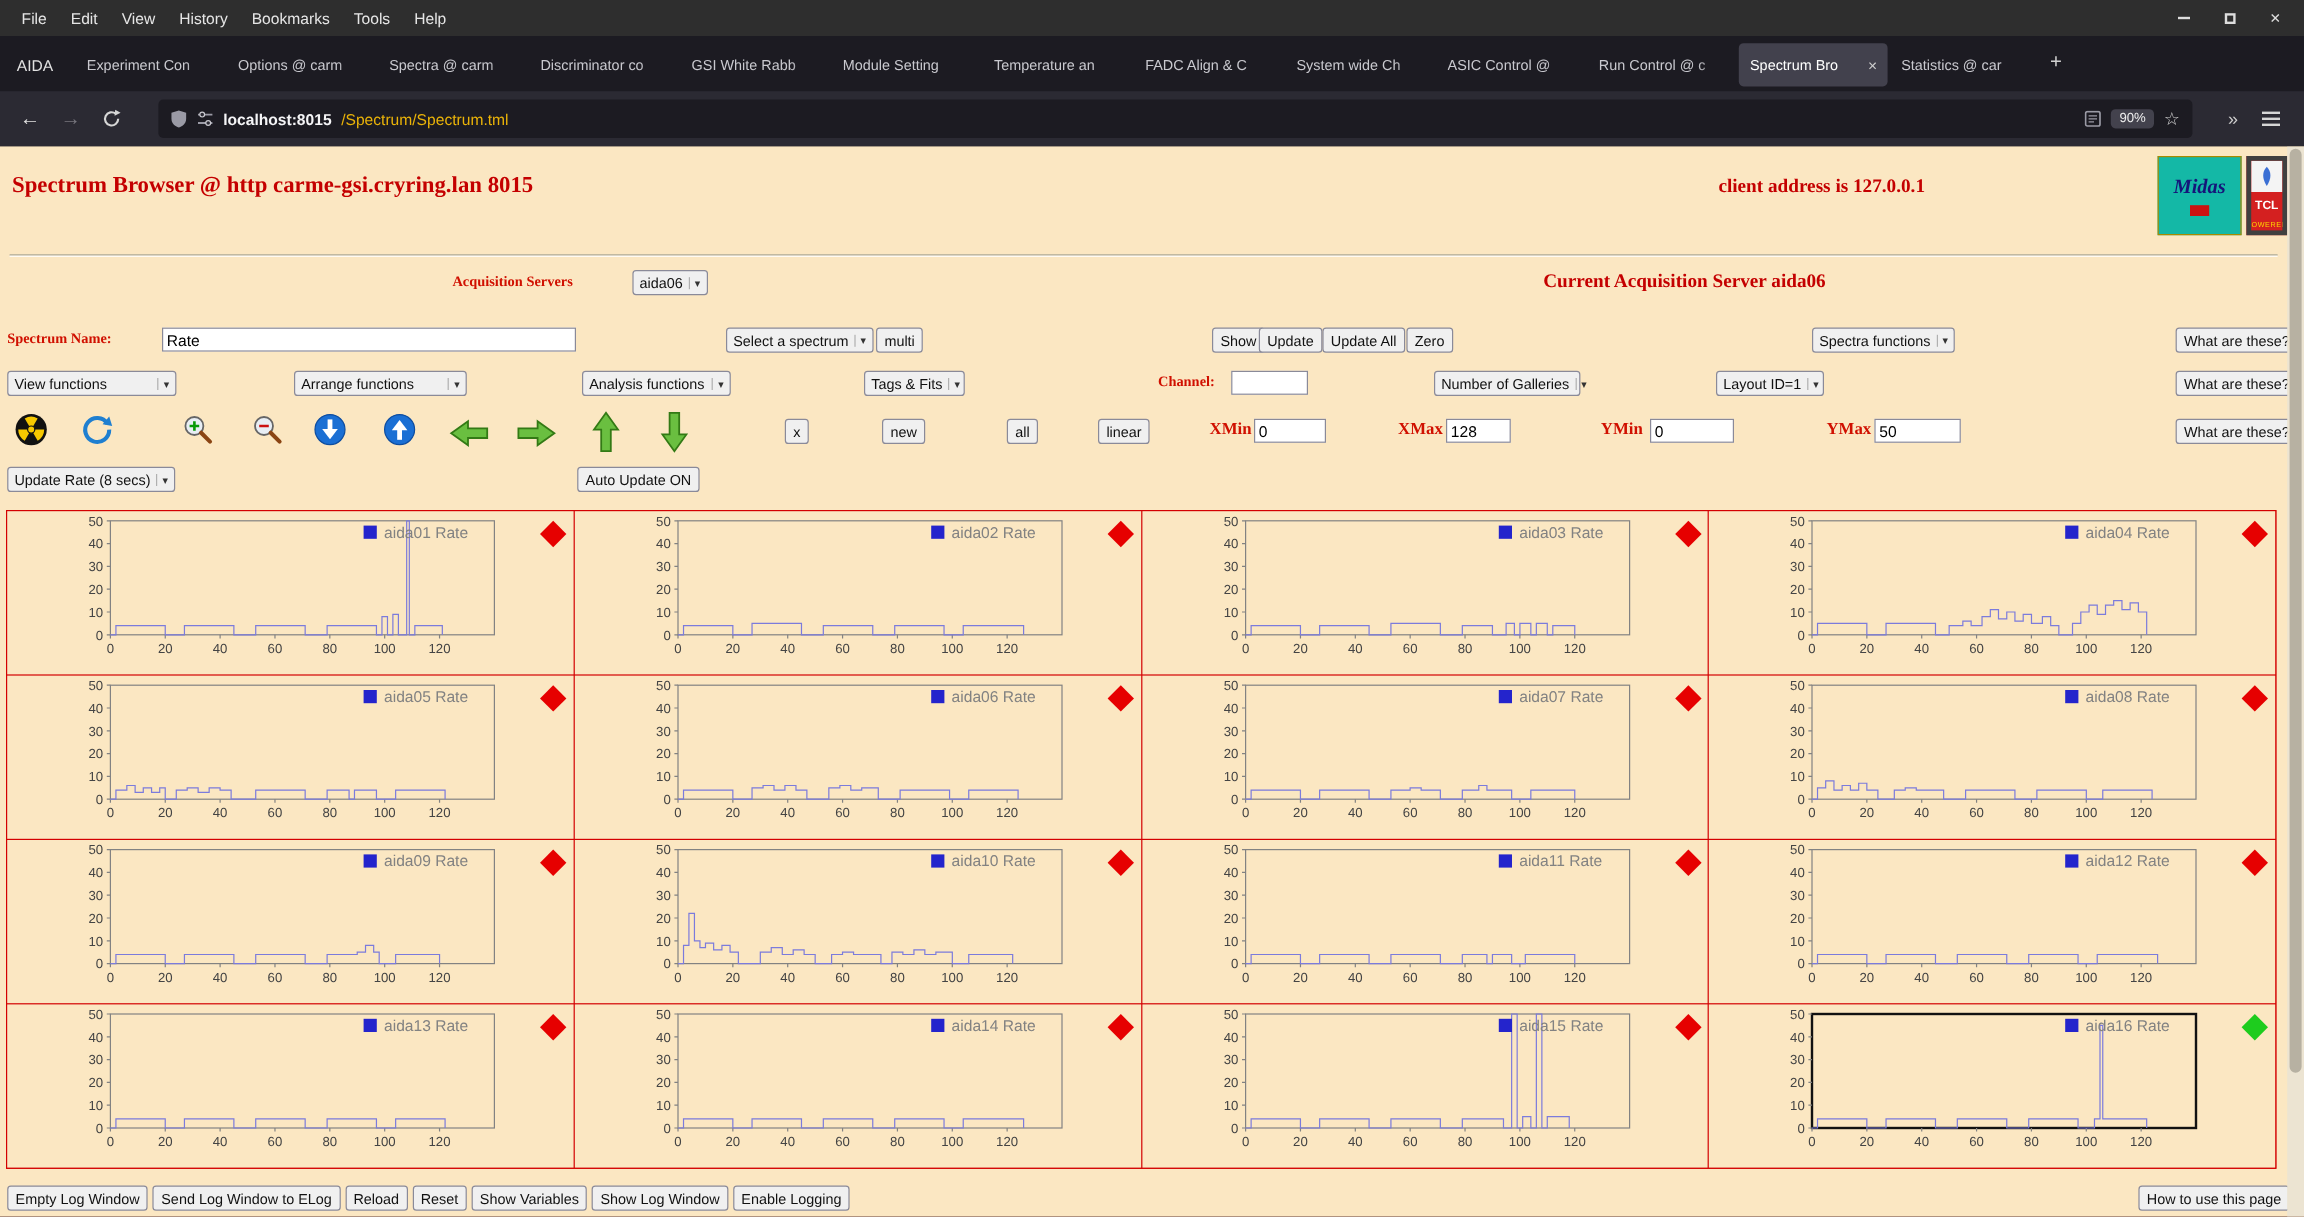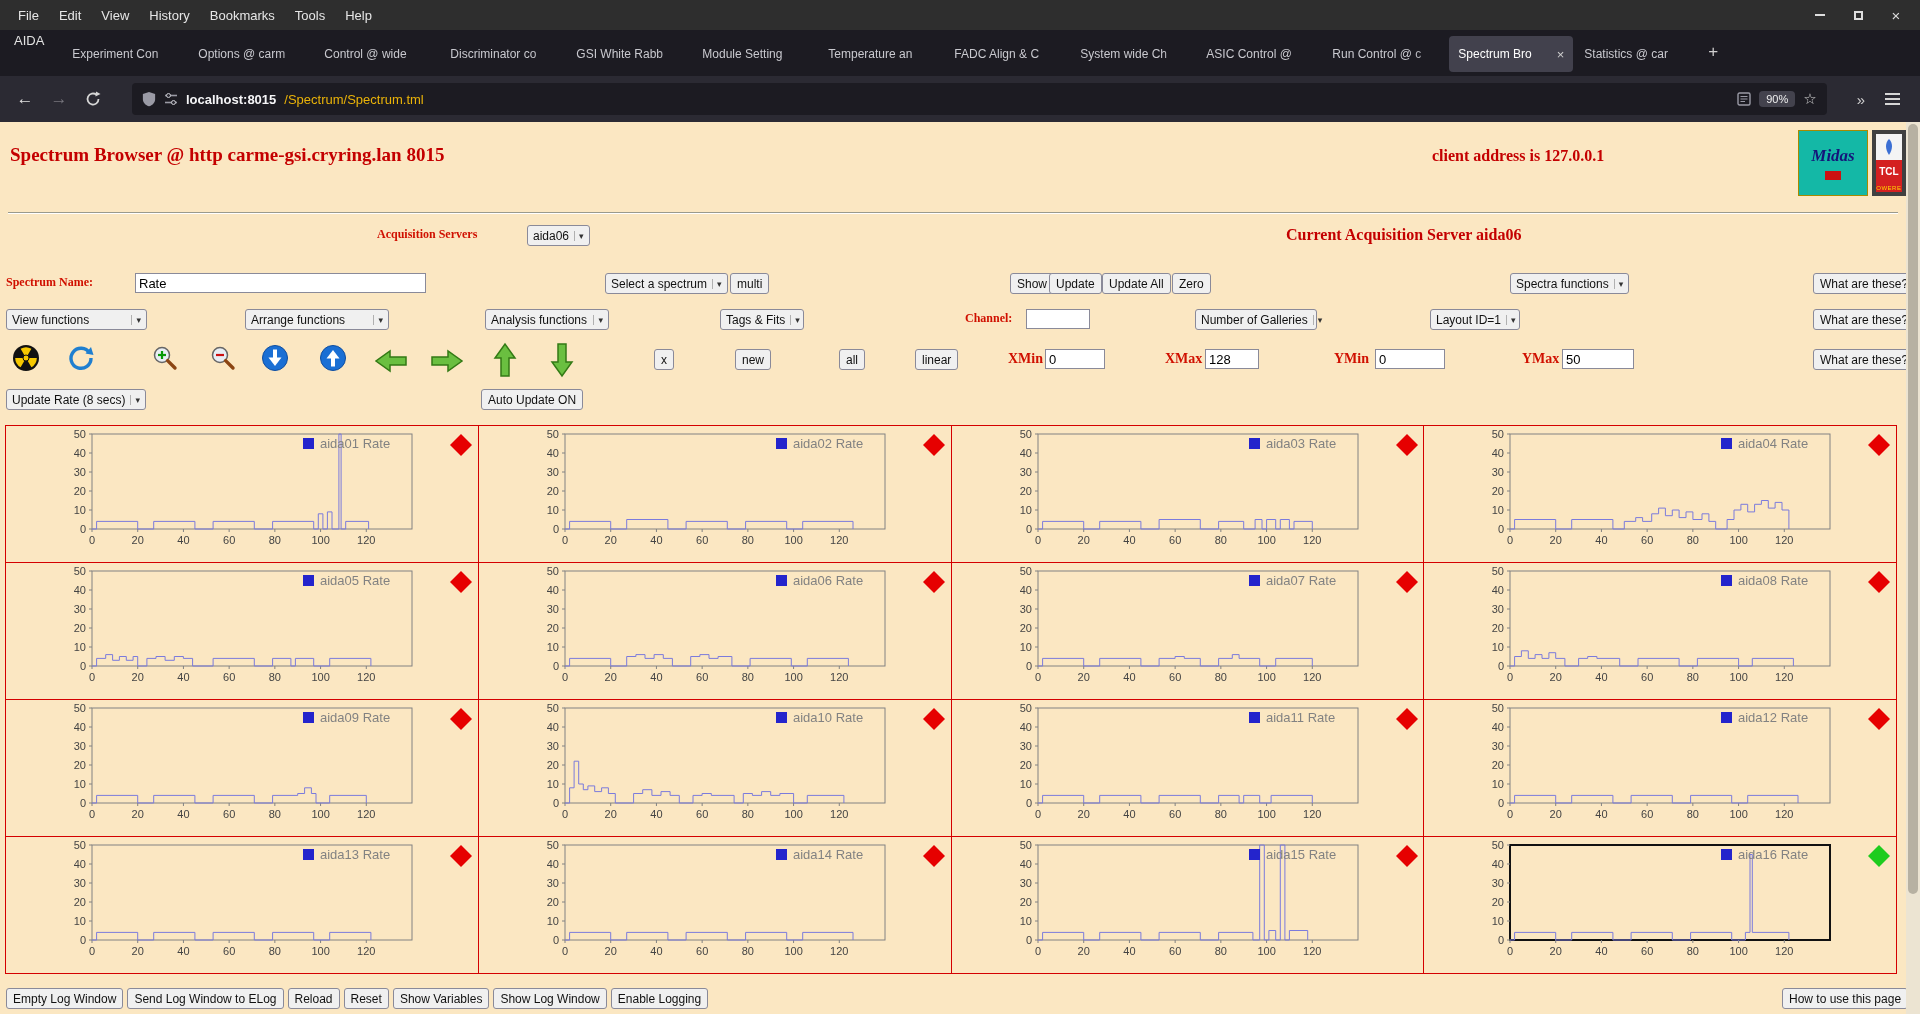--- a/index.html
+++ b/index.html
@@ -7,21 +7,21 @@
   body{background:#1c1b22}
   
   .menubar{height:30px;background:#2e2e2e;color:#e6e6e6;display:flex;align-items:center;font-size:13px;padding-left:8px}
   .menu-items{display:flex}
   .mi{padding:5px 10px;cursor:default}
   .win-controls{margin-left:auto;display:flex;align-items:center;gap:22px;padding-right:16px;color:#ddd}
   .wc{display:flex;align-items:center;justify-content:center;width:16px;height:16px;font-size:15px}
   .min-glyph{width:10px;height:2px;background:#ddd;display:inline-block}
   .max-glyph{width:9px;height:9px;border:2px solid #ddd;display:inline-block}
   .tabbar{height:46px;background:#1c1b22;display:flex;align-items:flex-end;color:#c9c9cf;font-size:12px;padding:0 4px}
-  .app-label{padding:0 18px 28px 10px;color:#e2e2e2;font-size:13px}
+  .app-label{padding:0 18px 14px 10px;color:#e2e2e2;font-size:13px}
   .tab-list{display:flex;align-items:flex-end;height:100%}
   .tab{width:124px;height:36px;display:flex;align-items:center;padding:0 9px;margin:0 1px 4px 1px;border-radius:4px;white-space:nowrap;overflow:hidden;flex:0 0 auto}
   .tab.active{background:#42414d;color:#fff}
   .tlabel{overflow:hidden;white-space:nowrap;flex:1;-webkit-mask-image:linear-gradient(to right,#000 78%,transparent);mask-image:linear-gradient(to right,#000 78%,transparent)}
   .tclose{margin-left:4px;font-size:13px;color:#cfcfcf}
   .newtab{padding:0 10px 14px 8px;font-size:17px;color:#d0d0d0}
   .navbar{height:46px;background:#2b2a33;display:flex;align-items:center;padding:0 10px;gap:4px;color:#e0e0e0}
   .nav-btn{width:30px;height:30px;display:flex;align-items:center;justify-content:center;font-size:17px;border-radius:4px}
   .nav-btn.dim{color:#77767e}
   .urlbar{flex:1;height:32px;background:#1c1b22;border-radius:4px;display:flex;align-items:center;padding:0 10px;gap:8px;font-size:13px;color:#b6b6be;margin:0 20px}
@@ -90,21 +90,21 @@
 <div class="tabbar">
   <span class="app-label">AIDA</span>
   <div class="tab-list">
       <div class="tab">
         <span class="tlabel">Experiment Con</span>
       </div>
       <div class="tab">
         <span class="tlabel">Options @ carm</span>
       </div>
       <div class="tab">
-        <span class="tlabel">Control @ wide</span>
+        <span class="tlabel">Spectra @ carm</span>
       </div>
       <div class="tab">
         <span class="tlabel">Discriminator co</span>
       </div>
       <div class="tab">
         <span class="tlabel">GSI White Rabb</span>
       </div>
       <div class="tab">
         <span class="tlabel">Module Setting</span>
       </div>
@@ -198,21 +198,21 @@
     <span class="abs lbl" style="left:377px;top:3px">Acquisition Servers</span>
     <span class="select" style="left:527px;top:1px">
         <span>aida06</span>
         <span class="arr">▾</span>
       </span>
     <span class="abs red-serif" style="left:1286px;top:2px;font-size:16px">Current Acquisition Server aida06</span>
   </div>
 
   <div class="row abs" style="top:150px;height:24px;width:100%">
     <span class="abs lbl" style="left:6px;top:3px">Spectrum Name:</span>
-    <input class="tin" style="left: 135px; top: 1px; width: 291px;" value="Rate">
+    <input class="tin" style="left: 135px; top: 1px; width: 345px;" value="Rate">
     <span class="select" style="left:605px;top:1px">
         <span>Select a spectrum</span>
         <span class="arr">▾</span>
       </span>
     <button class="btn" style="left:730px;top:1px">multi</button>
     <button class="btn" style="left:1010px;top:1px">Show</button>
     <button class="btn" style="left:1049px;top:1px">Update</button>
     <button class="btn" style="left:1102px;top:1px">Update All</button>
     <button class="btn" style="left:1172px;top:1px">Zero</button>
     <span class="select" style="left:1510px;top:1px">

